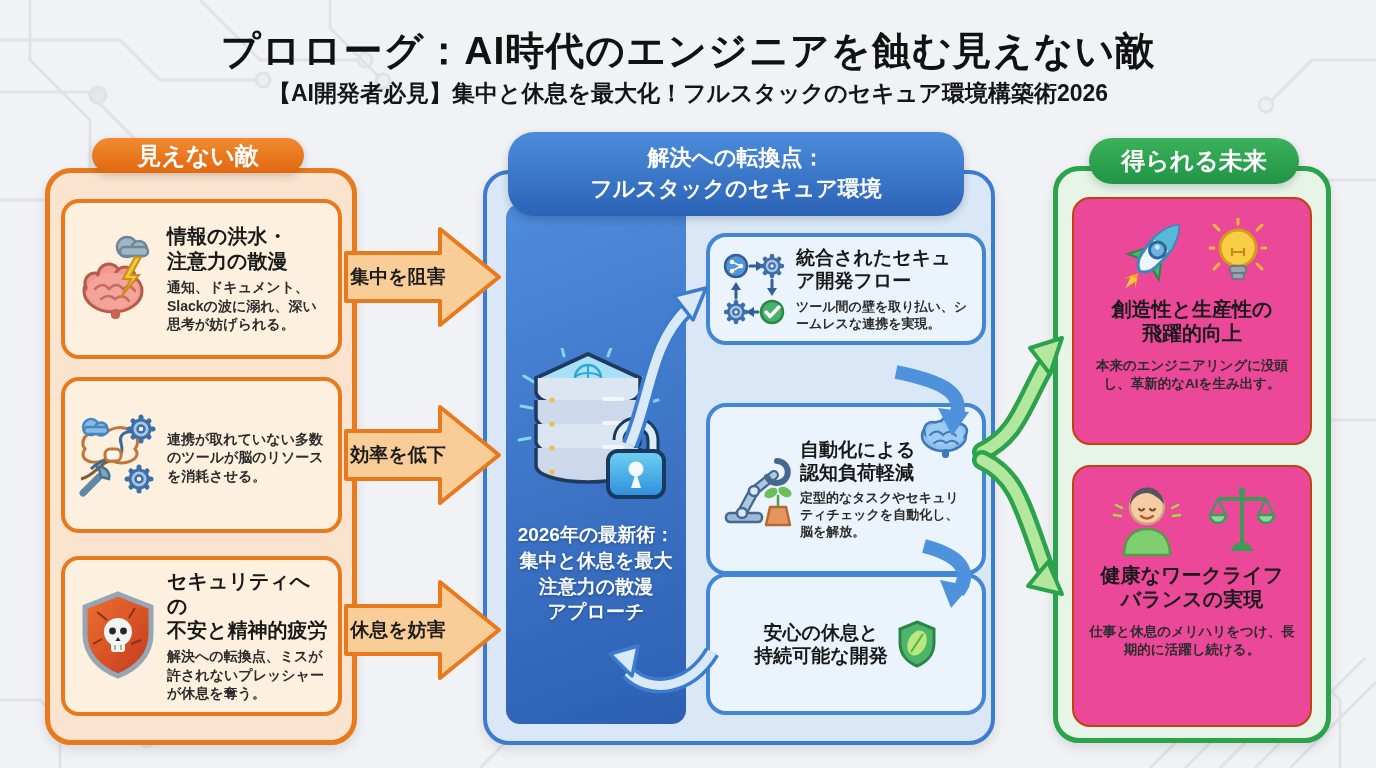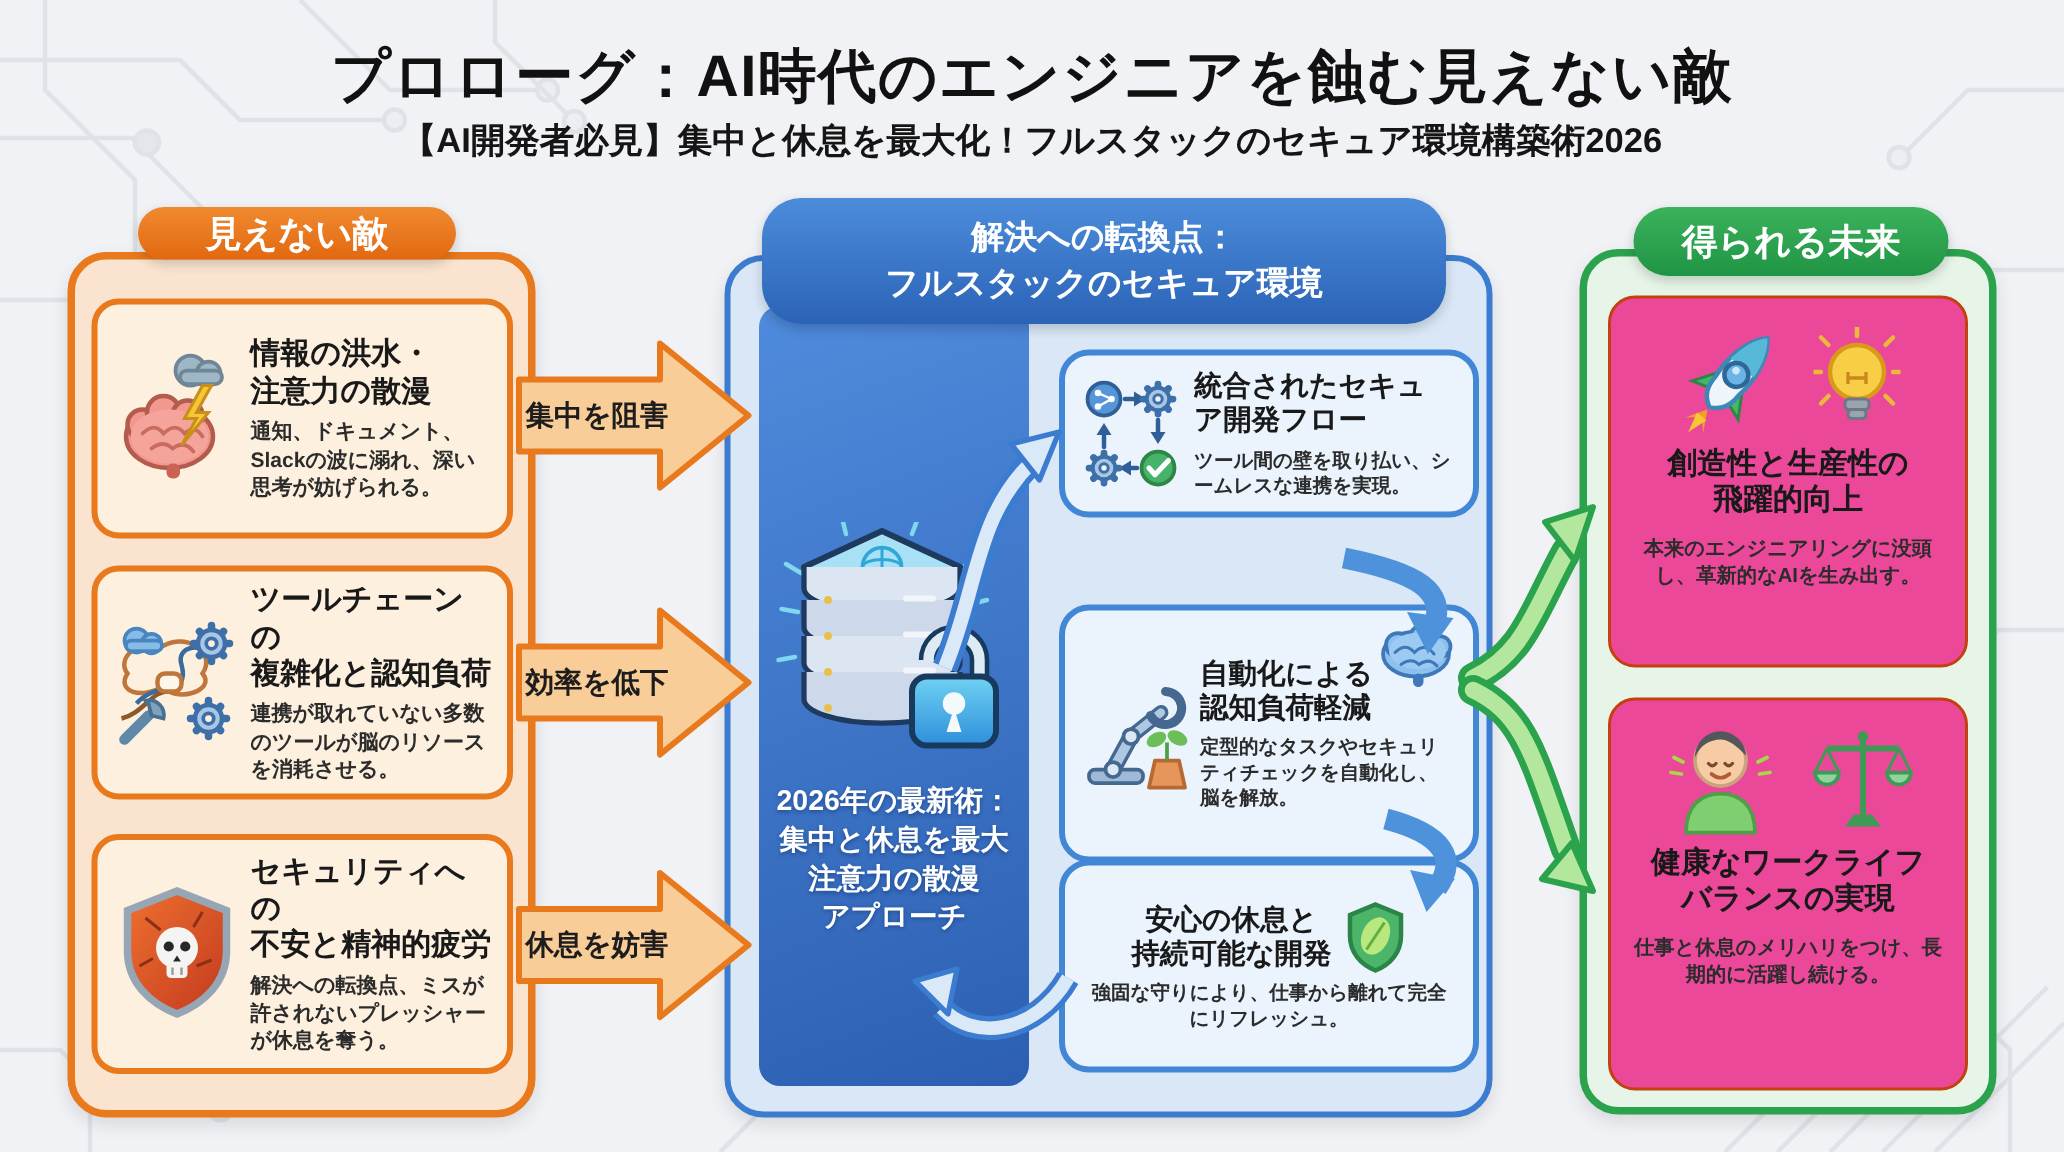--- a/index.html
+++ b/index.html
@@ -185,22 +185,20 @@
       <circle cx="64" cy="70" r="9" fill="#a9c6e4" stroke-width="3"></circle>
       <circle cx="64" cy="70" r="3.5" fill="#fdf0de" stroke-width="2.5"></circle>
     </g>
     <g>
       <path d="M8 84 L24 68" stroke="#5e87a8" stroke-width="7" stroke-linecap="round"></path>
       <path d="M22 58 a10 10 0 0 1 12 12 l-8 -2 -2 -8 Z" fill="#7fa3be" stroke="#48708f" stroke-width="2.5"></path>
     </g>
     <rect x="30" y="40" width="16" height="12" rx="5" fill="#fdf6ea" stroke="#c0763a" stroke-width="3"></rect>
   </svg>
   <div class="txt">
-    <div class="card-title preline">ツールチェーンの
-複雑化と認知負荷</div>
     <div class="card-body">連携が取れていない多数のツールが脳のリソースを消耗させる。</div>
   </div>
 </div>
 
 <div class="abs card orange" style="left:61px;top:556px;width:281px;height:160px;">
   <svg class="icon-col" width="86" height="96" viewBox="0 0 86 96">
     <defs>
       <linearGradient id="shred" x1="0" y1="0" x2="1" y2="1">
         <stop offset="0" stop-color="#ef7030"></stop>
           <stop offset="1" stop-color="#c23a1e"></stop>
@@ -360,21 +358,20 @@
 <div class="abs card bluebx" style="left:706px;top:573px;width:280px;height:142px;flex-direction:column;justify-content:center;gap:2px;">
   <div class="title-row">
     <div class="card-title preline" style="text-align:center;">安心の休息と
 持続可能な開発</div>
     <svg width="42" height="48" viewBox="0 0 42 48">
       <path d="M21 2 L38 9 V23 C38 34 31 42 21 46 C11 42 4 34 4 23 V9 Z" fill="#4db56a" stroke="#2b8546" stroke-width="3"></path>
       <ellipse cx="21" cy="23" rx="9" ry="13" fill="#b9e87e" transform="rotate(24 21 23)"></ellipse>
       <path d="M15 32 Q21 23 27 14" fill="none" stroke="#5fae3e" stroke-width="2"></path>
     </svg>
   </div>
-  <div class="card-body" style="text-align:center;margin-top:2px;">強固な守りにより、仕事から離れて完全にリフレッシュ。</div>
 </div>
 
 <div class="abs panel green" style="left:1053px;top:166px;width:278px;height:577px;"></div>
 <div class="abs pill green" style="left:1089px;top:138px;width:210px;height:46px;font-size:24px;">
     <span>得られる未来</span>
   </div>
 
 <div class="abs card greenbx" style="left:1072px;top:197px;width:240px;height:248px;">
   <div class="icons-row">
     <svg width="76" height="76" viewBox="0 0 76 76">

